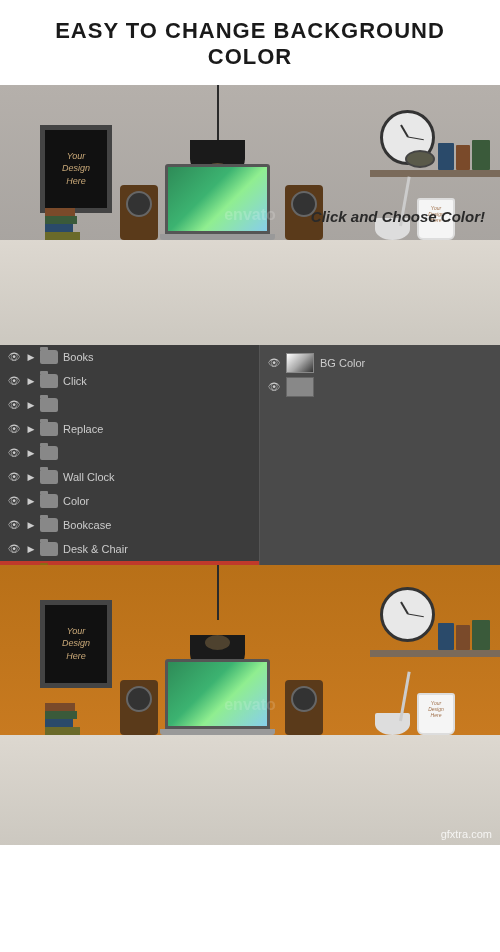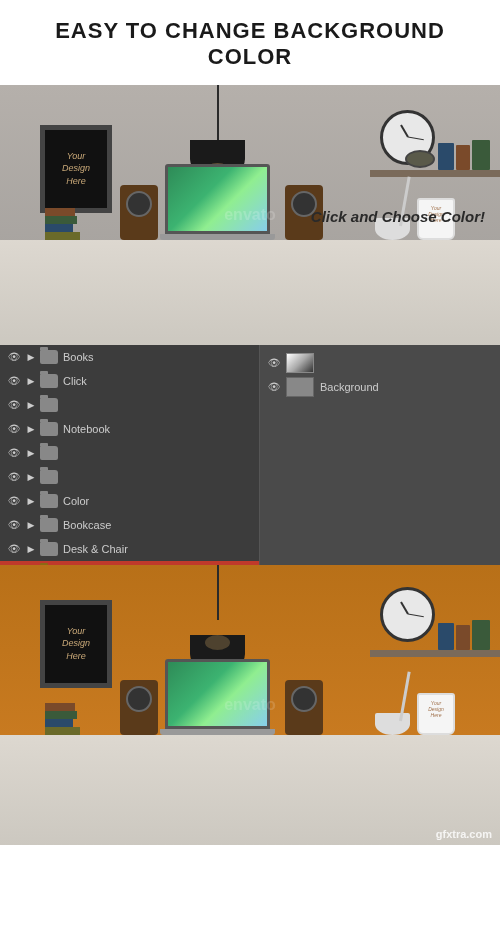--- a/index.html
+++ b/index.html
@@ -223,31 +223,32 @@
     </div>
         <div class="layer-item">
       <span class="eye-icon">👁</span>
       <span class="arrow-icon">▶</span>
       <span class="folder-icon gray"></span>
     </div>
         <div class="layer-item">
       <span class="eye-icon">👁</span>
       <span class="arrow-icon">▶</span>
       <span class="folder-icon gray"></span>
-      <span class="layer-label">Notebook</span>
-    </div>
-        <div class="layer-item">
-      <span class="eye-icon">👁</span>
-      <span class="arrow-icon">▶</span>
-      <span class="folder-icon gray"></span>
-    </div>
-        <div class="layer-item">
-      <span class="eye-icon">👁</span>
-      <span class="arrow-icon">▶</span>
-      <span class="folder-icon gray"></span>
+      <span class="layer-label">Replace</span>
+    </div>
+        <div class="layer-item">
+      <span class="eye-icon">👁</span>
+      <span class="arrow-icon">▶</span>
+      <span class="folder-icon gray"></span>
+    </div>
+        <div class="layer-item">
+      <span class="eye-icon">👁</span>
+      <span class="arrow-icon">▶</span>
+      <span class="folder-icon gray"></span>
+      <span class="layer-label">Wall Clock</span>
     </div>
         <div class="layer-item">
       <span class="eye-icon">👁</span>
       <span class="arrow-icon">▶</span>
       <span class="folder-icon gray"></span>
       <span class="layer-label">Color</span>
     </div>
         <div class="layer-item">
       <span class="eye-icon">👁</span>
       <span class="arrow-icon">▶</span>
@@ -267,25 +268,25 @@
       <span class="layer-label">Background (Replace via S...</span>
     </div>
       </div>
   </div>
 
   <div class="layers-right">
     <div id="right-layers-container">
         <div class="layer-item">
       <span class="eye-icon">👁</span>
       <span style="width:28px;height:20px;background:linear-gradient(135deg,#fff 0%,#aaa 50%,#333 100%);border:1px solid #888;margin-right:6px;flex-shrink:0;display:inline-block;"></span>
+      <span class="layer-label">BG Color</span>
     </div>
         <div class="layer-item">
       <span class="eye-icon">👁</span>
       <span style="width:28px;height:20px;background:#888;border:1px solid #666;margin-right:6px;flex-shrink:0;display:inline-block;"></span>
-      <span class="layer-label">Background</span>
     </div>
       </div>
   </div>
 </div>
 
 <div class="scene-bottom">
 
   <div style="position:absolute;top:0;left:0;right:0;bottom:110px;background:linear-gradient(180deg,#b87018 0%,#c87a20 100%);"></div>
 
   <div style="position:absolute;bottom:0;left:0;right:0;height:110px;background:linear-gradient(180deg,#ddd8d0 0%,#ccc8c0 100%);"></div>
@@ -339,14 +340,14 @@
 
   <div style="position:absolute;bottom:110px;left:45px;">
     <div style="width:30px;height:8px;background:#7a4a2a;"></div>
     <div style="width:32px;height:8px;background:#3a5a3a;"></div>
     <div style="width:28px;height:8px;background:#2a4a6a;"></div>
     <div style="width:35px;height:8px;background:#6a6a2a;"></div>
   </div>
 
   <div style="position:absolute;top:50%;left:50%;transform:translate(-50%,-50%);color:rgba(255,255,255,0.15);font-size:16px;font-weight:bold;pointer-events:none;white-space:nowrap;">envato</div>
 
-  <div style="position:absolute;bottom:5px;right:8px;color:rgba(255,255,255,0.8);font-size:11px;font-weight:bold;text-align:center;">gfxtra.com</div>
+  <div style="position:absolute;bottom:5px;right:8px;color:rgba(255,255,255,0.8);font-size:11px;font-weight:normal;text-align:center;">gfxtra.com</div>
 </div>
 
 </body></html>

